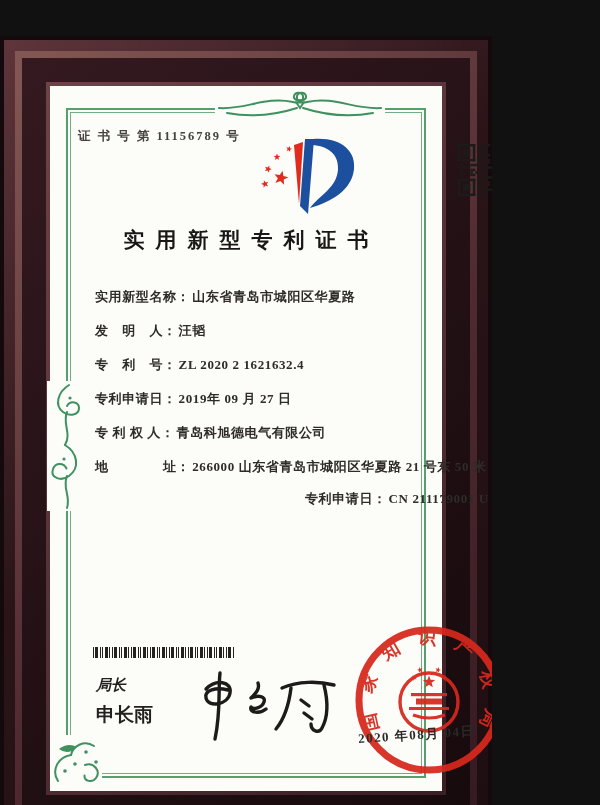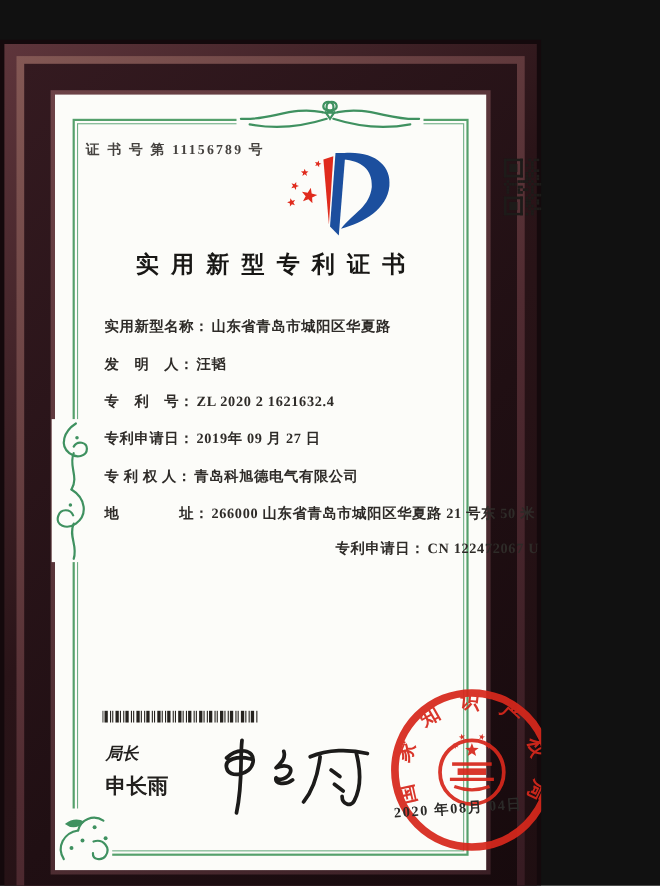--- a/index.html
+++ b/index.html
@@ -289,21 +289,21 @@
     <div class="abs field-row" style="top:304px">
       <span class="lbl">专利申请日：</span><span>2019年 09 月 27 日</span>
     </div>
     <div class="abs field-row" style="top:338px">
       <span class="lbl">专 利 权 人：</span><span>青岛科旭德电气有限公司</span>
     </div>
     <div class="abs field-row" style="top:372px">
       <span class="lbl">地　　　　址：</span><span>266000 山东省青岛市城阳区华夏路 21 号东 50 米</span>
     </div>
     <div class="abs field-row" style="top:404px">
-      <span class="grant-col2"><span class="lbl">专利申请日：</span><span>CN 122472067 U</span></span>
+      <span class="grant-col2"><span class="lbl">专利申请日：</span><span>CN 211179001 U</span></span>
     </div>
 
     <div class="abs body-text">
     </div>
 
     <div class="abs barcode">
       <svg id="barcode-svg" width="144" height="11" viewBox="0 0 144 11">
           <rect x="0" y="0" width="1" height="11" fill="#26231f"></rect>
           <rect x="2" y="0" width="3" height="11" fill="#26231f"></rect>
           <rect x="7" y="0" width="1" height="11" fill="#26231f"></rect>

